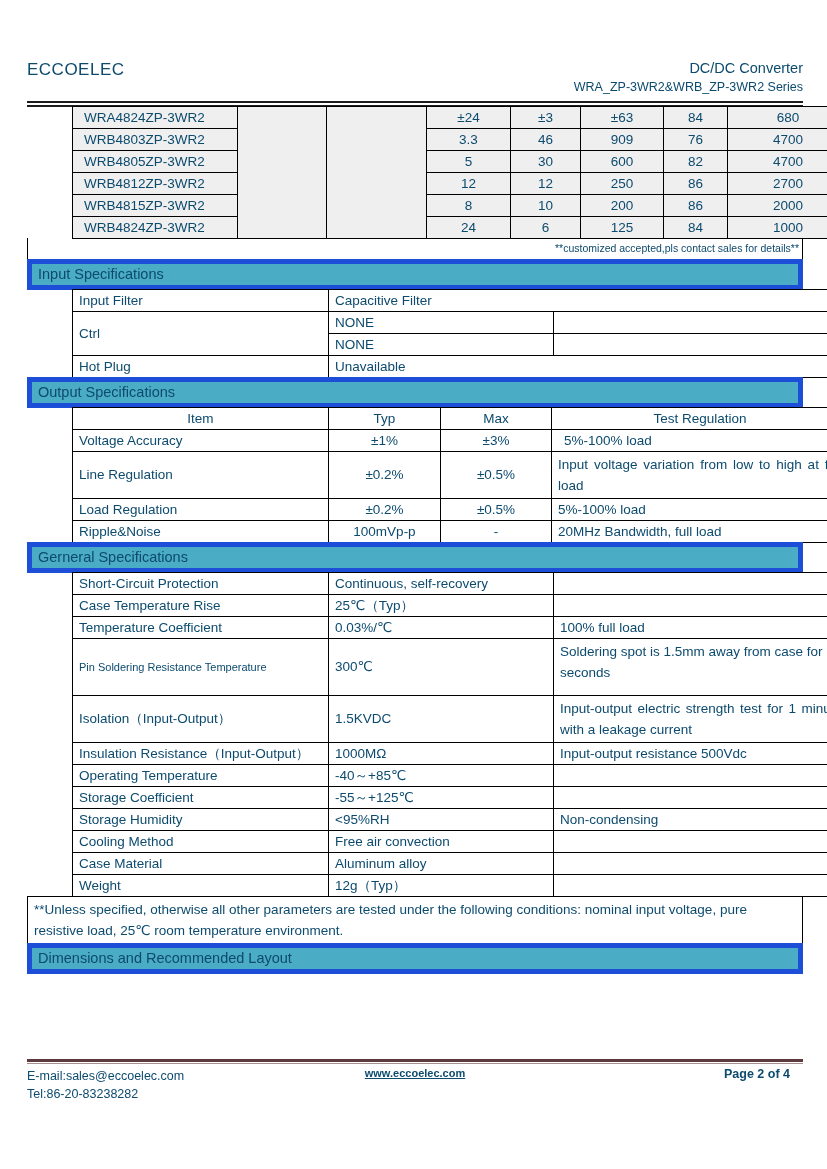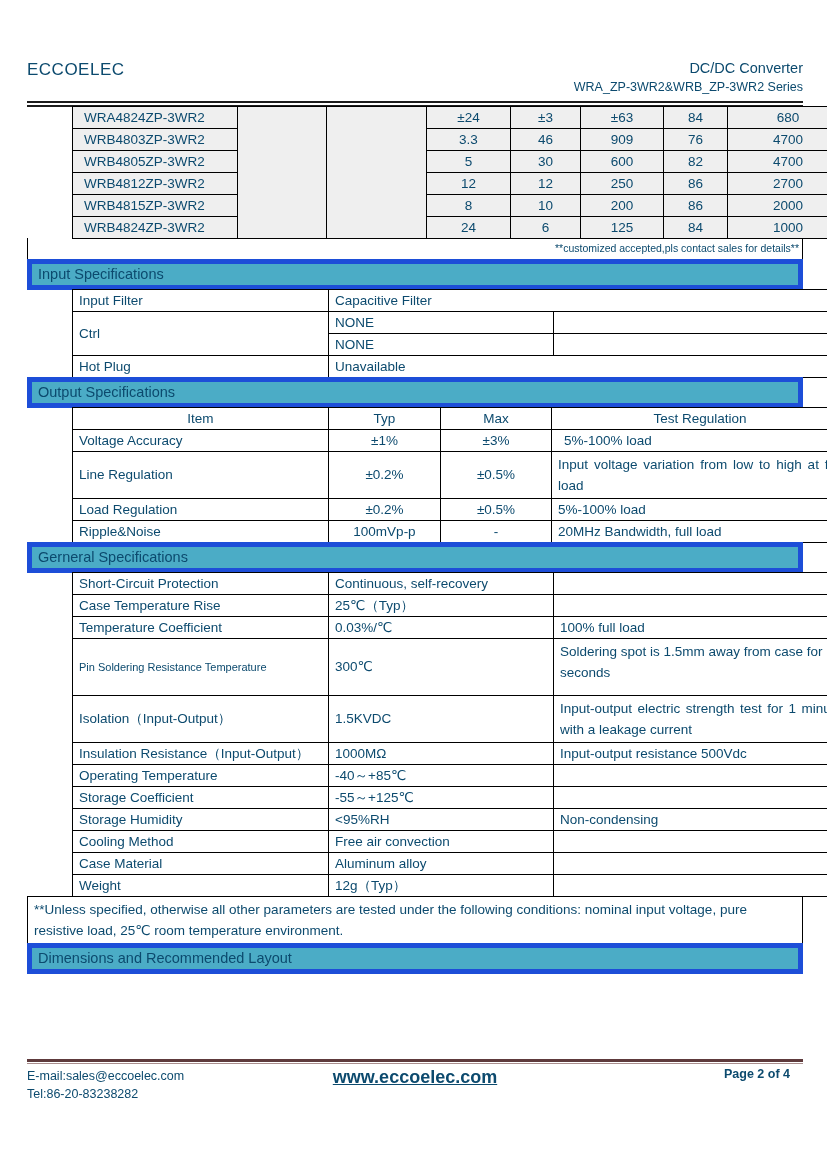--- a/index.html
+++ b/index.html
@@ -40,21 +40,21 @@
   .spec-table td.wrap { line-height:21px; padding-top:2px; padding-bottom:12px; }
 
   .note-block { margin-top:-1px; border:1px solid #000; font-size:13.5px; line-height:21px; padding:2px 6px; }
 
   
   .footer-rule { position:absolute; left:27px; top:1059px; width:776px; height:1px;
                  border-top:3px solid #5E3A3C; border-bottom:1px solid #A98E8E; }
   .footer-text { position:absolute; left:27px; top:1067px; width:776px; font-size:12.5px; }
   .footer-left { line-height:18px; }
   .footer-site { position:absolute; left:0; right:0; top:0; text-align:center;
-                 font-weight:bold; text-decoration:underline; font-size:18px; }
+                 font-weight:bold; text-decoration:underline; font-size:11px; }
   .footer-page { position:absolute; right:13px; top:0; font-weight:bold; }
 </style>
 </head>
 <body>
 
 <div class="page">
   <div class="content">
 
     <div class="masthead">
       <div class="brand">ECCOELEC</div>

